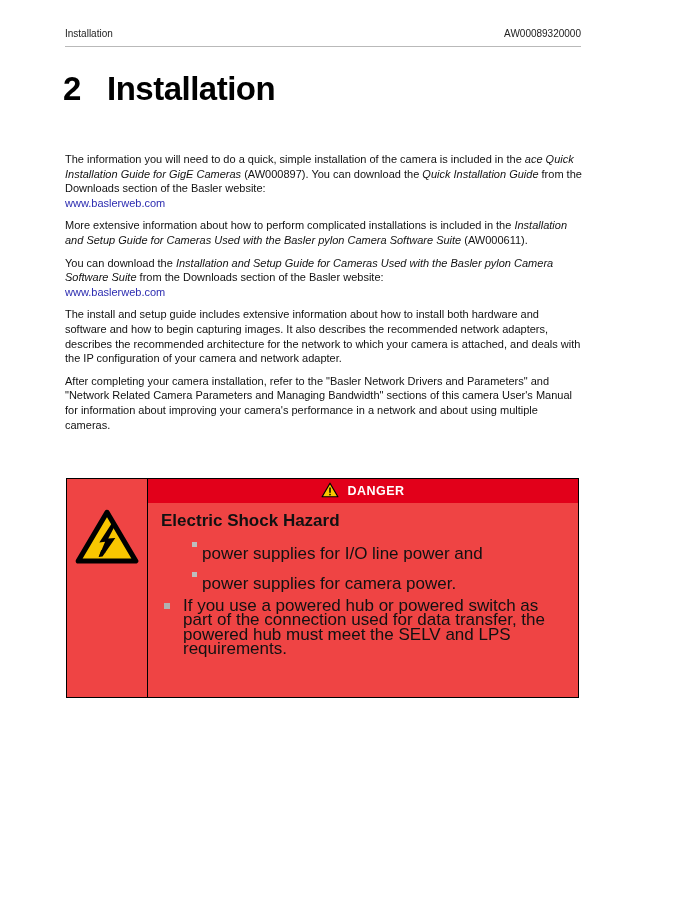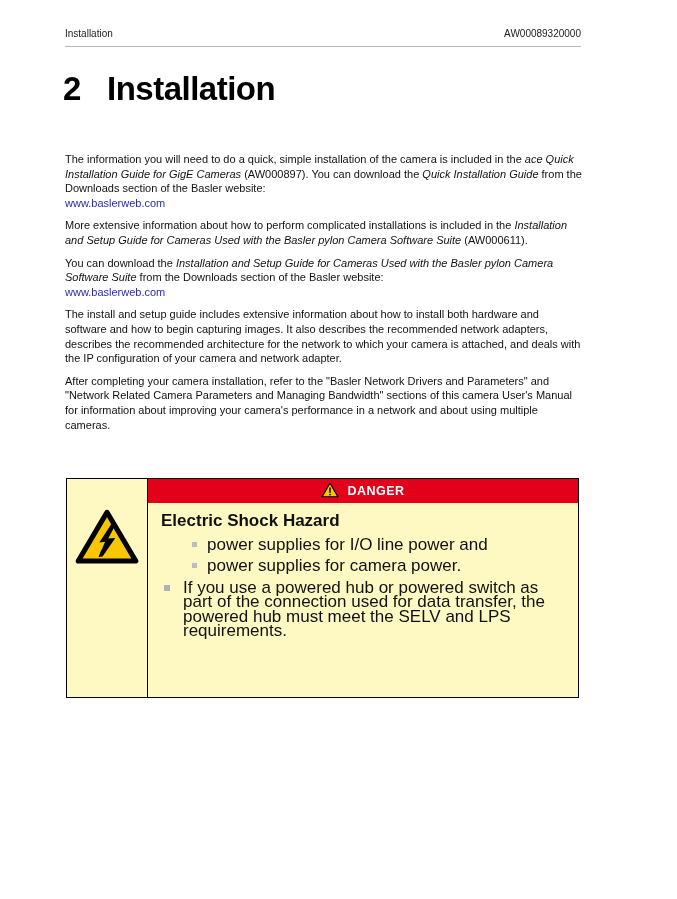--- a/index.html
+++ b/index.html
@@ -33,21 +33,21 @@
     font-size:11px;line-height:14.6px;color:#111;
   }
   .body-copy p{margin:0 0 8px 0;}
   .body-copy .it{font-style:italic;}
   a.weblink{color:#2b2bb0;text-decoration:none;cursor:pointer;}
   
   .danger-box{
     position:absolute;top:478px;left:66px;width:513px;min-height:220px;
     border:1px solid #000;
     display:flex;
-    background:#fef9c3;
+    background:#ef4444;
     box-sizing:border-box;
   }
   .danger-left{
     width:81px;flex:none;
     border-right:1px solid #000;
     display:flex;justify-content:center;align-items:flex-start;
     padding-top:28px;
     box-sizing:border-box;
   }
   .danger-right{flex:1;display:flex;flex-direction:column;}
@@ -64,21 +64,21 @@
   }
   .hazard-title{font-weight:bold;margin:0 0 9px 0;}
   .danger-content p.intro{margin:0 0 9px 0;}
   .bullet{display:flex;margin:0 0 7px 0;}
   .bullet .sq{
     flex:none;width:6px;height:6px;background:#b1b1b1;
     margin:4px 0 0 3px;
   }
   .bullet .btext{margin-left:13px;}
   .subbullets{margin:7px 0 7px 31px;}
-  .subbullet{display:flex;margin:0 0 7px 0;}
+  .subbullet{display:flex;margin:0 0 7px 0;flex-direction:column;}
   .subbullet .sq{
     flex:none;width:5px;height:5px;background:#bdbdbd;
     margin:4px 0 0 0;
   }
   .subbullet .btext{margin-left:10px;}
   
   .page-footer{
     position:absolute;top:848px;left:65px;width:516px;
     border-top:2px solid #c2410c;
     padding-top:8px;

